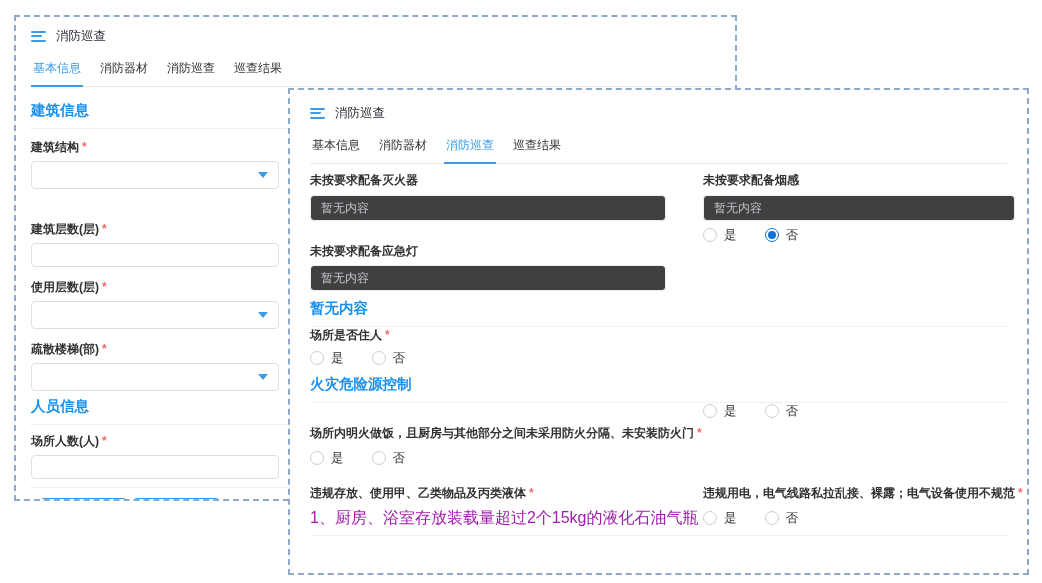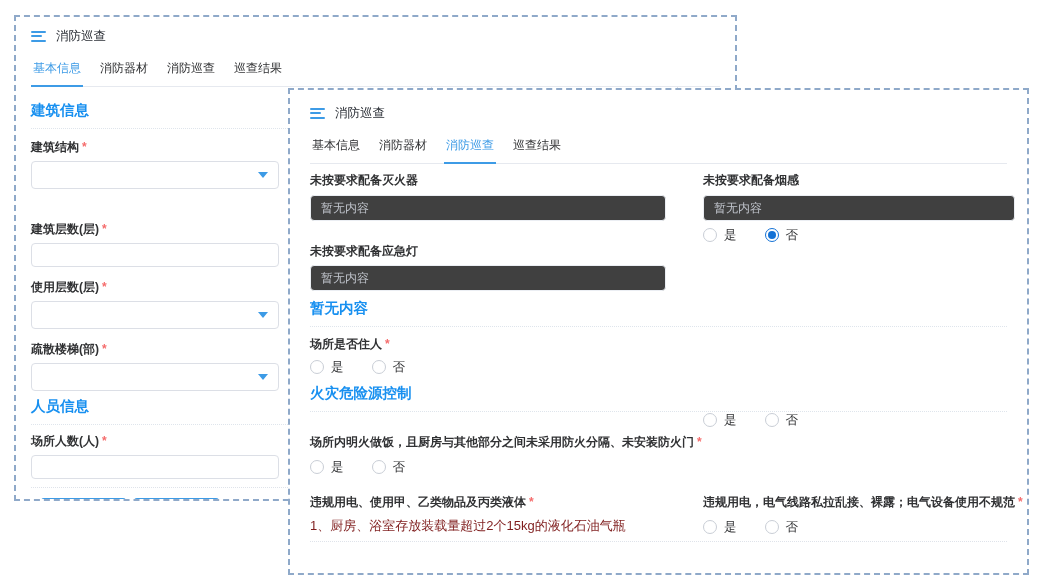--- a/index.html
+++ b/index.html
@@ -53,36 +53,36 @@
   .radio-group{display:flex;gap:28px;align-items:center;height:16px;}
   .radio-opt{display:flex;align-items:center;gap:7px;font-size:12.5px;color:#303133;cursor:pointer;}
   .radio-circle{width:14px;height:14px;border-radius:50%;border:1px solid #c9ced6;background:#fff;box-sizing:border-box;position:relative;flex:0 0 auto;}
   .radio-dot{display:none;}
   .radio-opt.selected .radio-circle{border-color:#1472d6;}
   .radio-opt.selected .radio-dot{
     display:block;position:absolute;left:50%;top:50%;transform:translate(-50%,-50%);
     width:8px;height:8px;border-radius:50%;background:#1472d6;
   }
 
-  .link-line{font-size:13px;color:#7f1d1d;white-space:nowrap;cursor:pointer;}
+  .link-line{font-size:16px;color:#a21caf;white-space:nowrap;cursor:pointer;}
 
   .footer{border-top:1px dotted #dfe3ea;display:flex;gap:8px;}
   #win-back .footer{margin-top:8px;padding:10px 0 0 10px;}
   #win-front .footer{margin-top:6px;padding:10px 0 0 10px;}
   .btn{
     width:85px;height:28px;background:#3d9be6;color:#fff;font-size:12.5px;
     border:none;border-radius:3px;cursor:pointer;font-family:inherit;
   }
 
   .partial-input{
     position:absolute;left:415px;top:-21px;width:247px;height:28px;
     border:1px solid #dcdfe6;border-radius:4px;background:#fff;box-sizing:border-box;
   }
 
-  .fw-row{display:grid;grid-template-columns:356px 312px;column-gap:37px;}.mt6{margin-top:6px;}.mt8{margin-top:8px;}.mt9{margin-top:9px;}
+  .fw-row{display:grid;grid-template-columns:356px 312px;column-gap:37px;}.mt6{margin-top:6px;}.mt8{margin-top:8px;}.mt9{}
   .mt10{margin-top:10px;}.mt12{margin-top:12px;}.mt13{margin-top:22px;}
   .mt19{margin-top:19px;}.mt32{margin-top:32px;}
   .mb5{margin-bottom:5px;}.mb6{margin-bottom:6px;}.mb8{margin-bottom:8px;}
   .pt8{padding-top:8px;}.pt9{padding-top:9px;}.pt6{padding-top:6px;}
 </style>
 </head>
 <body>
 
 <div class="window" id="win-back">
   <div class="win-head">
@@ -242,21 +242,21 @@
             <span class="radio-circle"></span>
             <span>否</span>
           </div>
         </div>
       </div>
     </div>
 
     <div class="fw-row">
       <div>
         <div class="field-label mt19 mb6">
-          <span>违规用电、使用甲、乙类物品及丙类液体</span><span class="req">*</span>
+          <span>违规存放、使用甲、乙类物品及丙类液体</span><span class="req">*</span>
         </div>
         <div class="link-line">1、厨房、浴室存放装载量超过2个15kg的液化石油气瓶</div>
       </div>
       <div>
         <div class="field-label mt19 mb8">
           <span>违规用电，电气线路私拉乱接、裸露；电气设备使用不规范</span><span class="req">*</span>
         </div>
         <div class="radio-group">
           <div class="radio-opt">
             <span class="radio-circle"></span>

